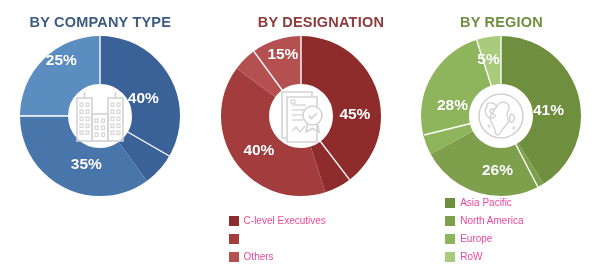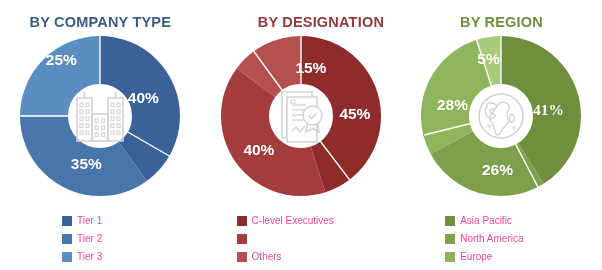--- a/index.html
+++ b/index.html
@@ -73,21 +73,21 @@
     justify-content: center;
   }
   .legend {
     position: absolute;
     bottom: 5px;
     display: flex;
     flex-direction: column;
     gap: 1px;
   }
   .panel-company .legend { left: 62px; }
-  .panel-designation .legend { left: 36px; }
+  .panel-designation .legend { left: 28px; }
   .panel-region .legend { left: 44px; }
   .legend-row {
     display: flex;
     align-items: center;
     gap: 5px;
     height: 17px;
   }
   .legend-swatch {
     width: 10px;
     height: 10px;
@@ -167,34 +167,20 @@
               <rect x="44" y="29" width="3" height="3.4"></rect>
             <rect x="38" y="36" width="3" height="3.4"></rect>
               <rect x="44" y="36" width="3" height="3.4"></rect>
             <rect x="38" y="43" width="3" height="3.4"></rect>
               <rect x="44" y="43" width="3" height="3.4"></rect>
           </g>
         </svg>
       </div>
     </div>
 
-    <div class="legend">
-      <div class="legend-row">
-        <span class="legend-swatch" style="background:#3a6198"></span>
-        <span class="legend-label">Tier 1</span>
-      </div>
-      <div class="legend-row">
-        <span class="legend-swatch" style="background:#4876ab"></span>
-        <span class="legend-label">Tier 2</span>
-      </div>
-      <div class="legend-row">
-        <span class="legend-swatch" style="background:#5b8dc0"></span>
-        <span class="legend-label">Tier 3</span>
-      </div>
-    </div>
   </div>
 
   <div class="panel panel-designation">
     <div class="panel-title">BY DESIGNATION</div>
 
     <div class="donut-wrap">
       <svg class="donut-svg" viewBox="0 0 160 160">
         <g transform="rotate(-90 80 80)">
           <circle cx="80" cy="80" r="56" fill="none" stroke="#8e2c2c" stroke-width="48" stroke-dasharray="158.34 193.52" stroke-dashoffset="0"></circle>
           <circle cx="80" cy="80" r="56" fill="none" stroke="#a33c3c" stroke-width="48" stroke-dasharray="140.74 211.12" stroke-dashoffset="-158.34"></circle>
@@ -202,21 +188,21 @@
         </g>
         <g stroke="#ffffff" stroke-width="1.4">
           <line x1="80" y1="80" x2="80" y2="0"></line>
           <line x1="80" y1="80" x2="128.5" y2="143.7"></line>
           <line x1="80" y1="80" x2="32.9" y2="15.3"></line>
         </g>
       </svg>
 
       <div class="slice-label" style="left:134px; top:78px;">45%</div>
       <div class="slice-label" style="left:38px; top:114px;">40%</div>
-      <div class="slice-label" style="left:62px; top:32px;margin-left:28px;">15%</div>
+      <div class="slice-label" style="left:62px; top:18px;">15%</div>
 
       <div class="center-icon">
         <svg width="50" height="56" viewBox="0 0 50 56" fill="none" stroke="#d3d3d3" stroke-width="1.6">
 
           <path d="M6 4 H36 V50 H6 Z"></path>
 
           <path d="M11 9 H41 V54 H11 Z" fill="#ffffff"></path>
 
           <g stroke-width="1.3">
             <line x1="16" y1="17" x2="30" y2="17"></line>
@@ -263,21 +249,21 @@
           <circle cx="80" cy="80" r="56" fill="none" stroke="#a9cc7c" stroke-width="48" stroke-dasharray="17.59 334.27" stroke-dashoffset="-334.26"></circle>
         </g>
         <g stroke="#ffffff" stroke-width="1.4">
           <line x1="80" y1="80" x2="80" y2="0"></line>
           <line x1="80" y1="80" x2="116.9" y2="151.0"></line>
           <line x1="80" y1="80" x2="3.2" y2="99.0"></line>
           <line x1="80" y1="80" x2="55.5" y2="3.9"></line>
         </g>
       </svg>
 
-      <div class="slice-label" style="left:127px; top:74px;font-family:Liberation Serif, serif;">41%</div>
+      <div class="slice-label" style="left:127px; top:74px;">41%</div>
       <div class="slice-label" style="left:76px; top:134px;">26%</div>
       <div class="slice-label" style="left:31px; top:69px;">28%</div>
       <div class="slice-label" style="left:67px; top:23px;">5%</div>
 
       <div class="center-icon">
         <svg width="52" height="52" viewBox="0 0 52 52" fill="none" stroke="#d0d0d0" stroke-width="1.5">
           <circle cx="26" cy="26" r="22"></circle>
 
           <path d="M12 14 c3 -2 7 -1 9 1 c2 2 -1 4 -3 4 c-2 0 -4 1 -3 3 c1 2 4 1 5 3 c1 2 -2 3 -4 3 c-2 0 -4 -2 -5 -4 c-1 -2 -1 -5 1 -7 z" stroke-width="1.3"></path>
 
@@ -297,16 +283,20 @@
         <span class="legend-label">Asia Pacific</span>
       </div>
       <div class="legend-row">
         <span class="legend-swatch" style="background:#7ea04c"></span>
         <span class="legend-label">North America</span>
       </div>
       <div class="legend-row">
         <span class="legend-swatch" style="background:#8fb55c"></span>
         <span class="legend-label">Europe</span>
       </div>
+      <div class="legend-row">
+        <span class="legend-swatch" style="background:#a9cc7c"></span>
+        <span class="legend-label">RoW</span>
+      </div>
     </div>
   </div>
 
 </div>
 
 </body></html>

